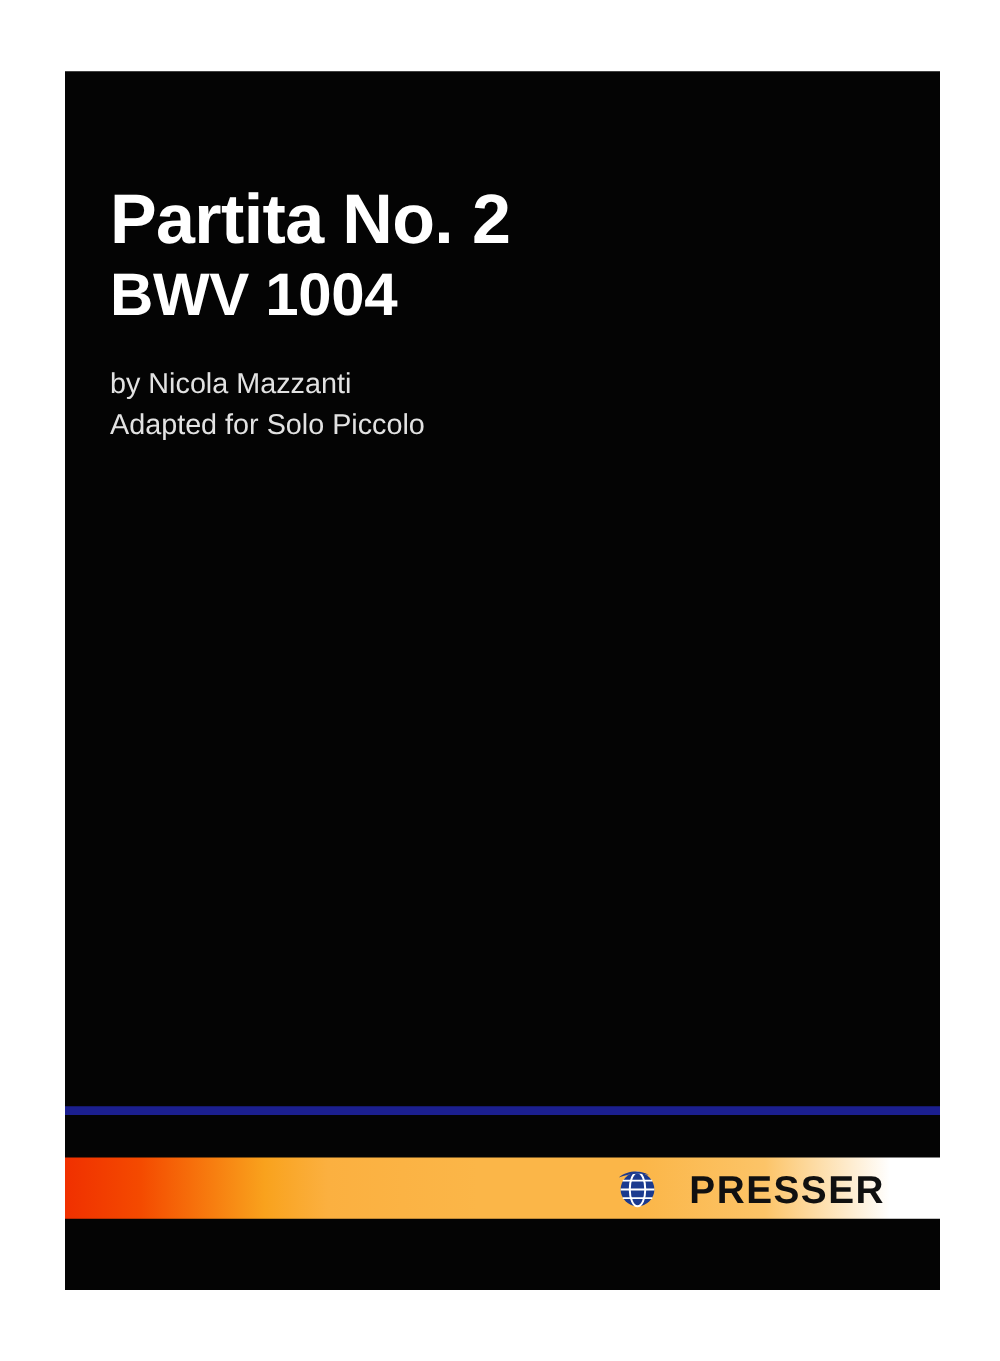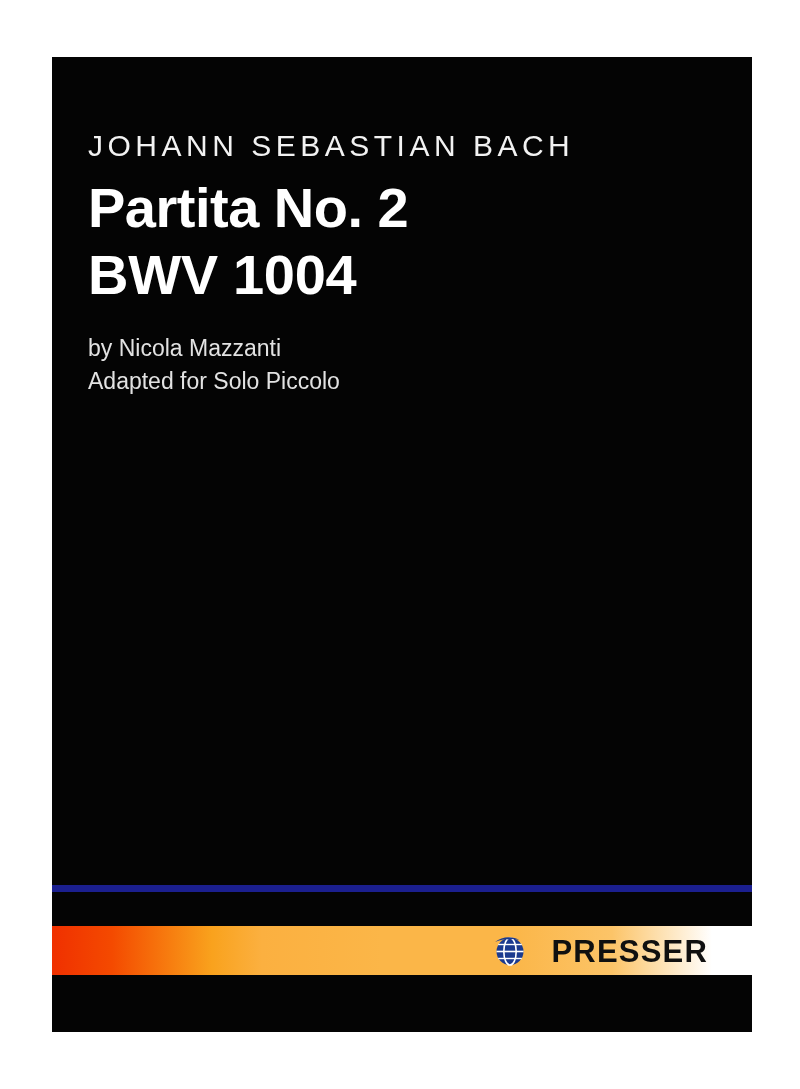--- a/index.html
+++ b/index.html
@@ -54,21 +54,21 @@
     color: #ffffff;
     font-size: 56px;
     font-weight: 700;
     line-height: 1.08;
     margin-top: 16px;
     letter-spacing: -0.5px;
   }
 
   .catalog {
     color: #ffffff;
-    font-size: 56px;
+    font-size: 48px;
     font-weight: 700;
     line-height: 1.1;
     margin-top: 6px;
     letter-spacing: -0.3px;
   }
 
   .subtitle {
     color: #e2e2e2;
     font-size: 23px;
     font-weight: 400;
@@ -133,21 +133,20 @@
   }
 </style>
 </head>
 <body>
 
 <div id="page">
 
   <div id="cover">
 
     <div id="title-block">
-      <div class="composer">JOHANN SEBASTIAN BACH</div>
 
       <div class="work-title">Partita No. 2</div>
 
       <div class="catalog">BWV 1004</div>
 
       <div class="subtitle">
         <div>by Nicola Mazzanti</div>
         <div>Adapted for Solo Piccolo</div>
       </div>
     </div>

